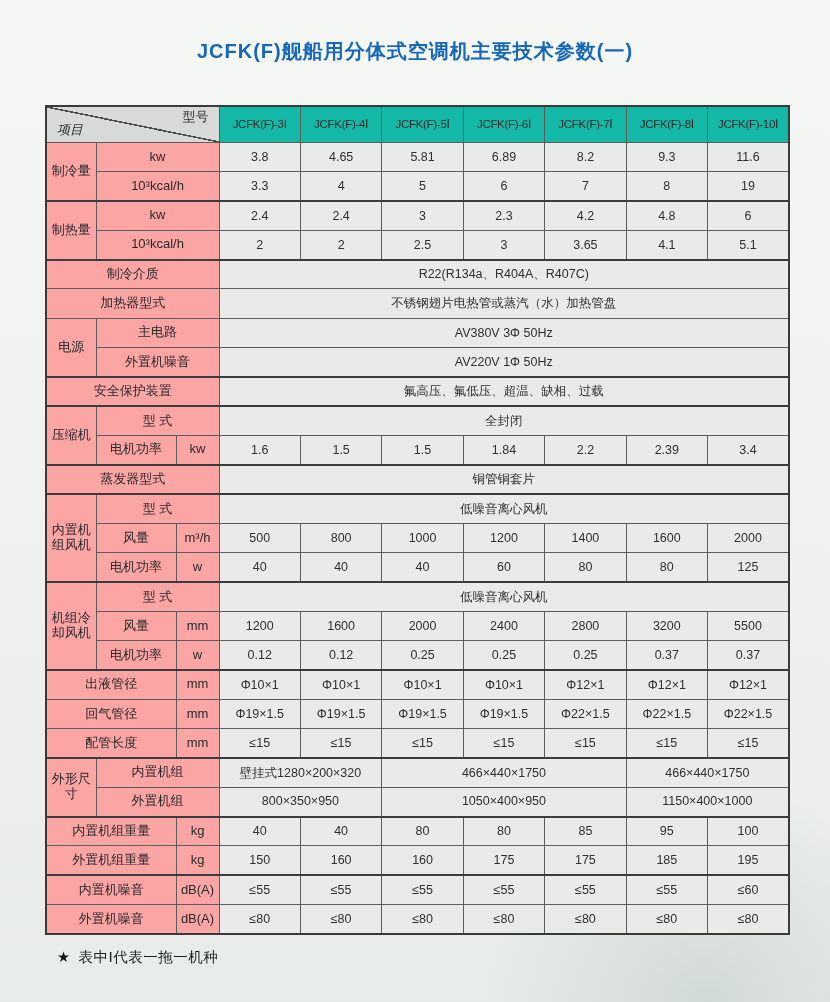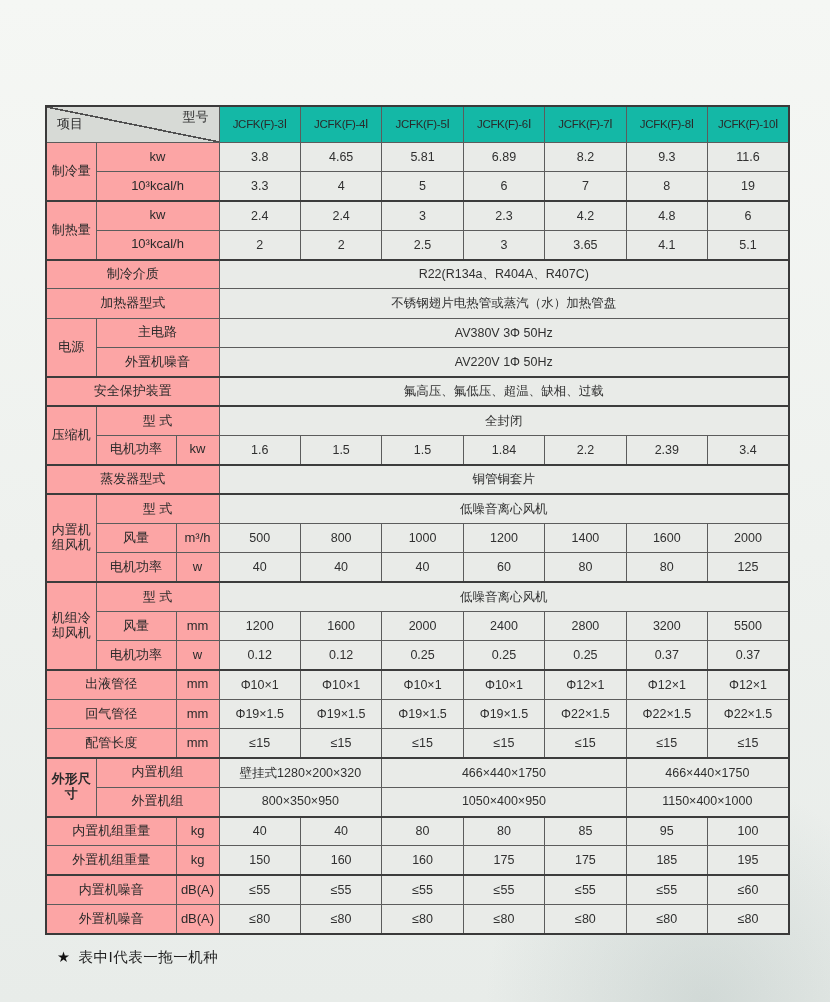--- a/index.html
+++ b/index.html
@@ -32,48 +32,49 @@
     text-align:center;vertical-align:middle;
     padding:0;line-height:1.15;
     overflow:hidden;
   }
   tr{height:29px;}
   tr.hrow{height:36px;}
   td.lab{background:#fca5a5;font-size:13px;color:#2a2a2a;}
   td.val{background:#e9ebe8;color:#303030;}
   td.mhead{background:#14b8a6;font-size:11.5px;color:#2a2a2a;letter-spacing:-0.3px;}
   tr.sec td{border-top:2px solid #3c3c3c;}
-  td.narrow{padding:0 12px;font-weight:bold;}
+  td.narrow{padding:0 12px;}
   td.corner{
     background:
       linear-gradient(to top right,
         rgba(0,0,0,0) calc(50% - 0.8px),
         #4f4f4f calc(50% - 0.8px),
         #4f4f4f calc(50% + 0.8px),
         rgba(0,0,0,0) calc(50% + 0.8px)),
       #d7dad6;
     position:relative;font-size:13px;
   }
   .corner-top{position:absolute;top:3px;right:10px;}
-  .corner-bottom{position:absolute;bottom:10px;left:10px;}
+  .corner-bottom{position:absolute;bottom:4px;left:10px;font-style:italic;}
   .notes{position:absolute;left:57px;top:948px;font-size:14.5px;color:#1f1f1f;}
   .note-line{margin-bottom:9px;letter-spacing:.5px;}
   .star{margin-right:8px;color:#111;}
   .artifact{
     position:absolute;left:219px;top:136px;
     font-size:10px;color:#7f8a8c;opacity:.65;
     transform:rotate(90deg);transform-origin:left top;
     letter-spacing:1px;
   }
 </style>
 </head>
 <body>
 
 <div class="page">
 
+  <div class="title">JCFK(F)舰船用分体式空调机主要技术参数(一)</div>
 
   <div class="artifact">·110</div>
 
   <table class="spec">
     <colgroup>
       <col style="width:50px">
         <col style="width:80px">
         <col style="width:43px">
       <col>
         <col>

